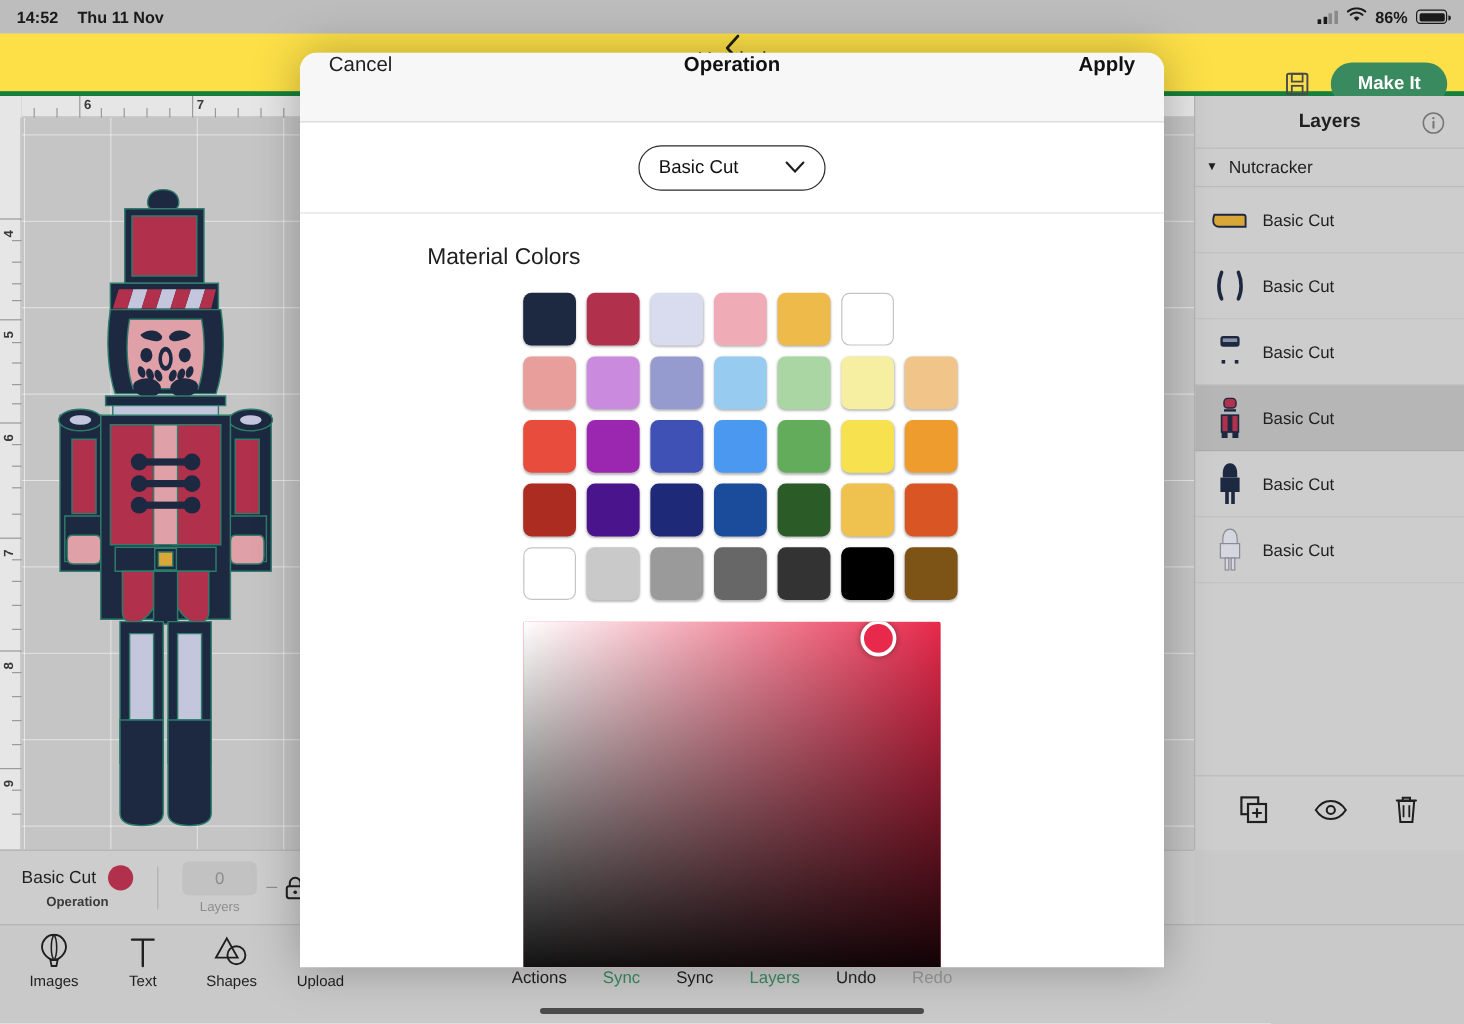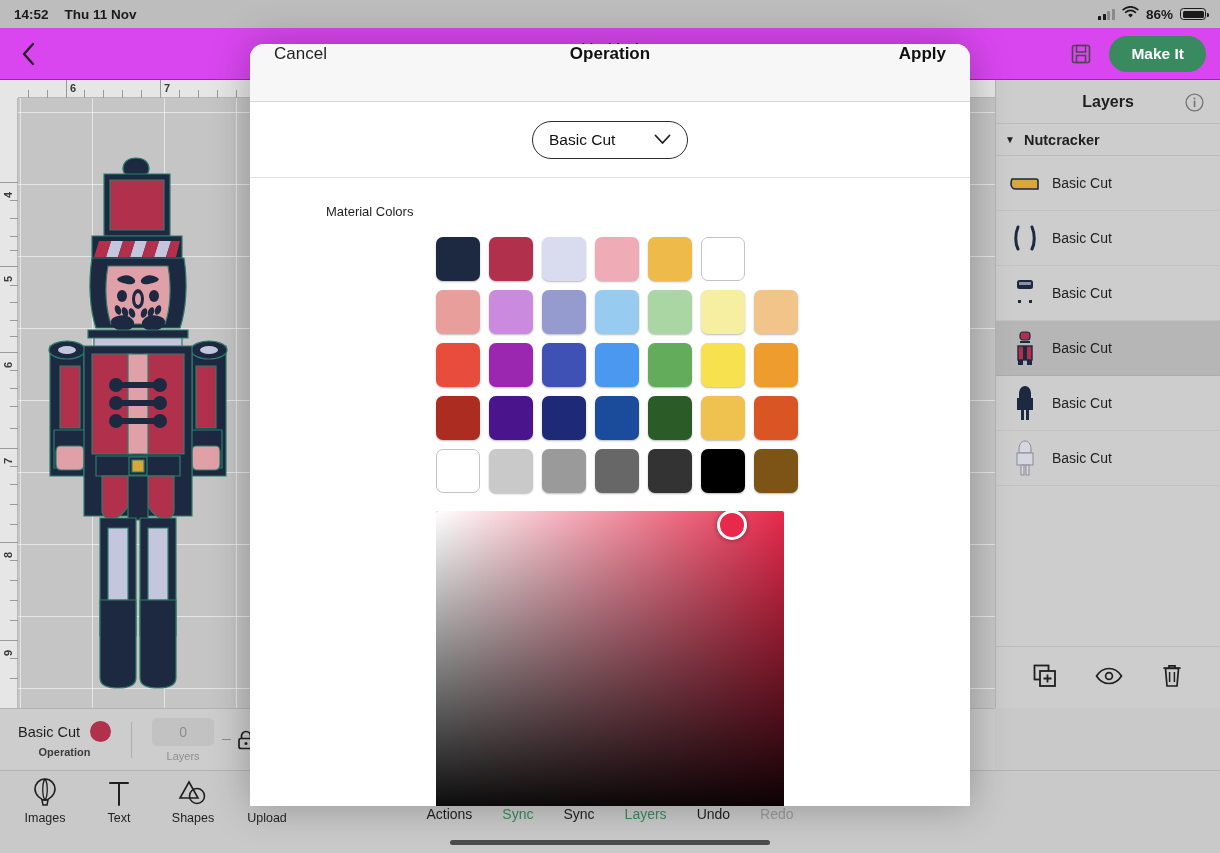--- a/index.html
+++ b/index.html
@@ -28,23 +28,23 @@
   .sig-bars i:nth-child(2){ height: 6px; }
   .sig-bars i:nth-child(3){ height: 8.5px; }
   .sig-bars i:nth-child(4){ height: 11px; }
   .batt { width: 26px; height: 12px; border: 1.5px solid #1a1a1a; border-radius: 3.5px; padding: 1.5px; position: relative; }
   .batt > span { display: block; height: 100%; background: #1a1a1a; border-radius: 1.5px; }
   .batt::after { content:''; position:absolute; right:-3.5px; top:3.5px; width:2px; height:4px; background:#1a1a1a; border-radius:0 1.5px 1.5px 0; }
 
   
   #top-bar {
     position: absolute; left: 0; top: 28px; width: 1220px; height: 52px;
-    background: #d946ef;
-    border-bottom: 1px solid #15803d;
-    display: flex; align-items: center;
+    background: #fde047;
+    border-bottom: 4px solid #15803d;
+    display: flex; align-items: center; flex-direction: column;
   }
   #back-btn { width: 56px; display:flex; align-items:center; justify-content:center; cursor:pointer; }
   #doc-title {
     position: absolute; left: 0; right: 0; text-align: center;
     font-size: 17px; color: #1f1f1f; font-weight: 500;
     top: 12px;
   }
   #top-right { margin-left: auto; display: flex; align-items: center; gap: 18px; padding-right: 14px; }
   #save-btn { cursor: pointer; display:flex; }
   #make-it-btn {
@@ -97,21 +97,21 @@
     position: relative; border-bottom: 1px solid #bcbcbc;
   }
   #layers-title { font-size: 16px; font-weight: bold; color: #1f1f1f; }
   #layers-info-icon { position: absolute; right: 16px; top: 13px; cursor: pointer; }
   #group-row {
     height: 32px; display: flex; align-items: center; gap: 9px;
     padding-left: 9px; border-bottom: 1px solid #bcbcbc;
     cursor: pointer;
   }
   #group-caret { font-size: 10px; color: #1f1f1f; }
-  #group-name { font-size: 14.5px; font-weight: bold; color: #1f1f1f; }
+  #group-name { font-size: 14.5px; font-weight: normal; color: #1f1f1f; }
   #layer-list { flex: 1; overflow: hidden; }
   .layer-row {
     height: 55px; display: flex; align-items: center; gap: 12px;
     padding-left: 14px; cursor: pointer;
     border-bottom: 1px solid rgba(0,0,0,.05);
   }
   .layer-row.selected { background: #b6b6b6; }
   .layer-thumb { width: 30px; height: 38px; display:flex; align-items:center; justify-content:center; }
   .layer-label { font-size: 14px; color: #1f1f1f; }
   #layers-footer {
@@ -186,21 +186,21 @@
     height: 76px; display: flex; align-items: center; justify-content: center;
     border-bottom: 1px solid #e2e2e2; flex: none;
   }
   #op-select {
     min-width: 156px; height: 38px; border: 1.5px solid #2b2b2b; border-radius: 19px;
     display: flex; align-items: center; justify-content: space-between;
     padding: 0 16px; gap: 16px; cursor: pointer;
     font-size: 15.5px; color: #111;
   }
   #modal-body { flex: 1; padding: 26px 0 0 0; overflow: hidden; }
-  #mc-title { font-size: 13px; color: #1f1f1f; padding-left: 76px; margin-bottom: 18px; }
+  #mc-title { font-size: 19px; color: #1f1f1f; padding-left: 106px; margin-bottom: 18px; }
   #swatch-grid { padding-left: 186px; display: flex; flex-direction: column; gap: 9px; }
   .swatch-row { display: flex; gap: 9px; }
   .swatch {
     width: 44px; height: 44px; border-radius: 7px; cursor: pointer;
     box-shadow: 0 1px 2px rgba(0,0,0,.28);
   }
   .swatch.outlined { box-shadow: none; border: 1px solid #c4c4c4; }
   #picker-wrap {
     margin: 18px 0 0 186px; width: 348px; height: 310px;
     position: relative; border-radius: 2px; overflow: hidden;

